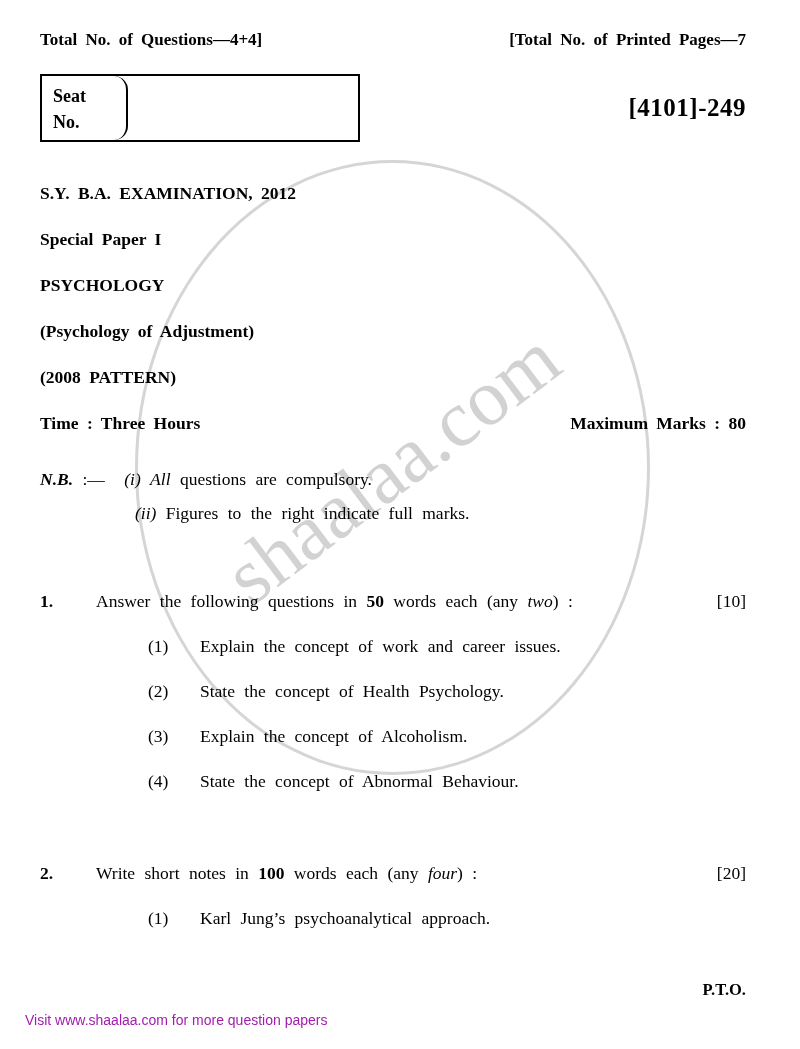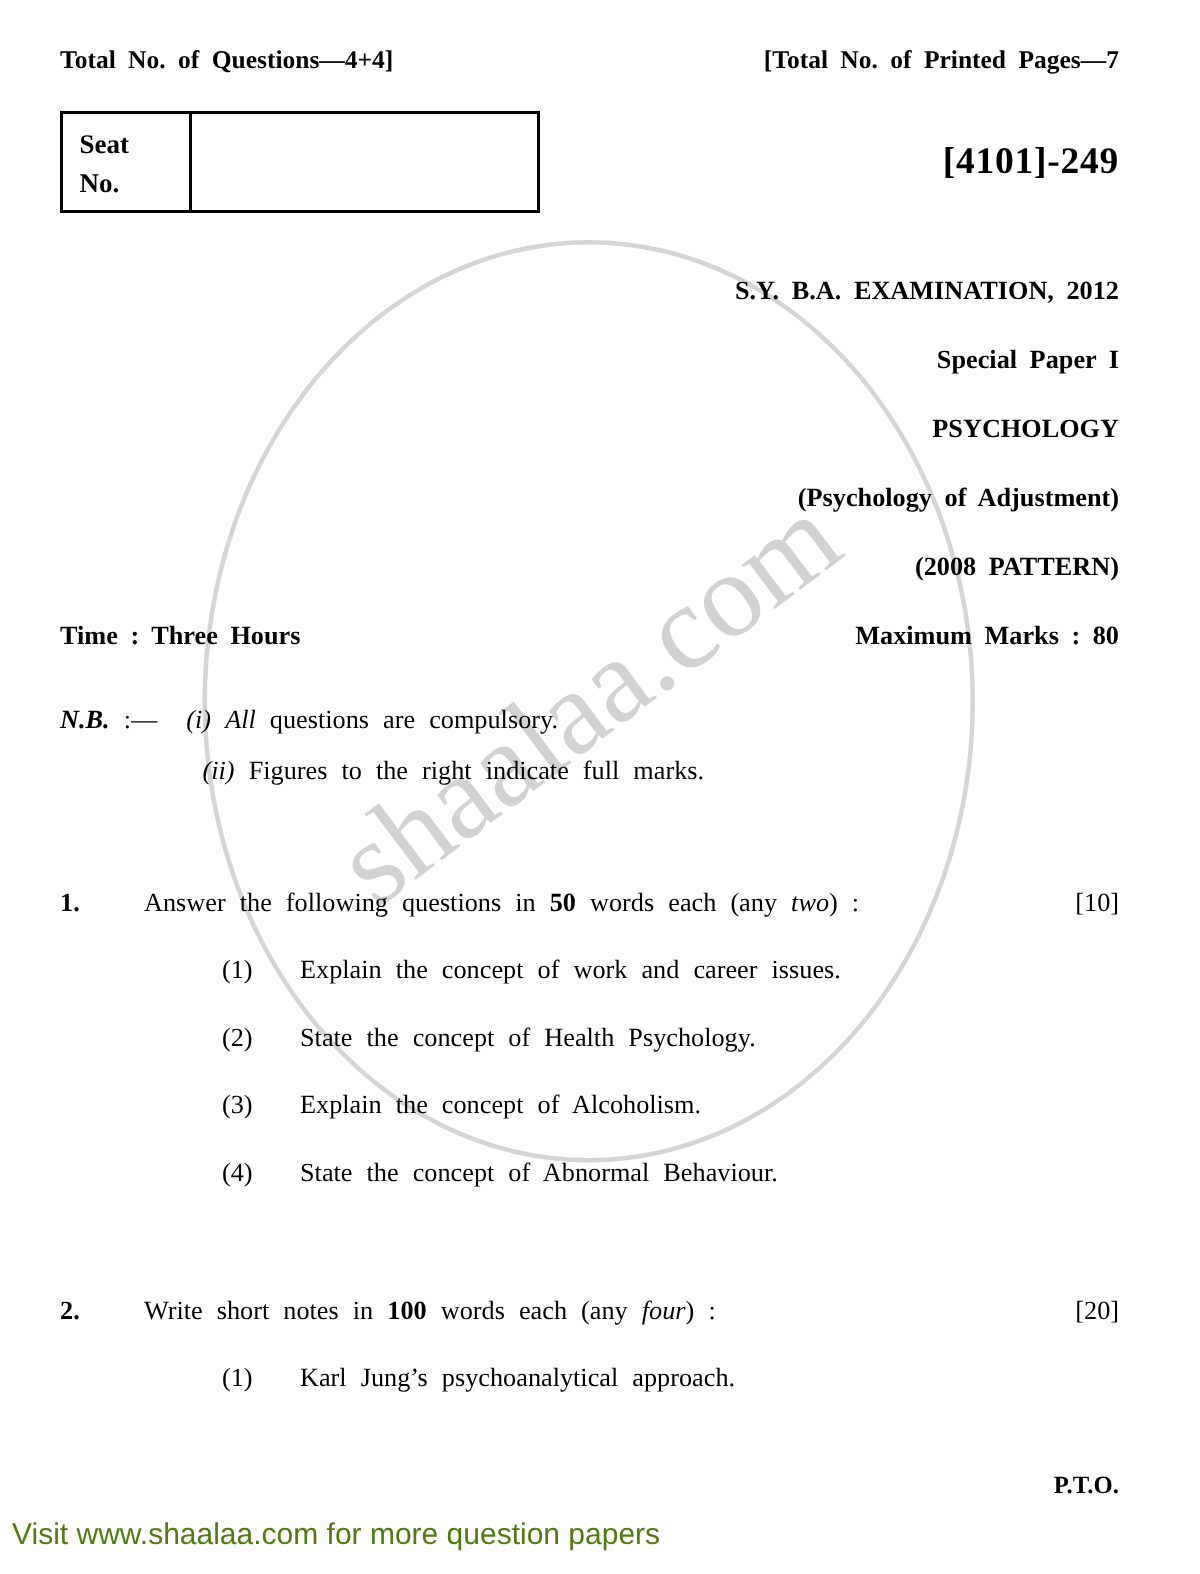--- a/index.html
+++ b/index.html
@@ -46,27 +46,28 @@
   }
   .seat-box {
     width: 320px; height: 68px;
     border: 2px solid #000;
     display: flex; background: transparent;
   }
   .seat-label {
     width: 86px; border-right: 2px solid #000;
     font-weight: bold; font-size: 18px; line-height: 26px;
     padding: 7px 0 0 11px;
+    border-radius: 14px;
   }
   .seat-blank { flex: 1; }
   .paper-code {
     font-size: 25px; font-weight: bold; letter-spacing: 0.5px;
   }
   
-  .titles { text-align: right; font-weight: bold; font-size: 17.5px; word-spacing: 4px; }
+  .titles { text-align: left; font-weight: bold; font-size: 17.5px; word-spacing: 4px; }
   .title-line { line-height: 26px; margin-top: 20px; }
   .title-line.first { margin-top: 38px; }
   
   .time-row {
     display: flex; justify-content: space-between;
     margin-top: 20px; font-weight: bold; font-size: 17.5px;
     line-height: 26px; word-spacing: 4px;
   }
   
   .nb-block { margin-top: 30px; font-size: 17.5px; line-height: 26px; word-spacing: 5px; }
@@ -88,23 +89,23 @@
     display: flex; margin-left: 108px; margin-top: 19px;
     font-size: 17.5px; line-height: 26px; word-spacing: 5px;
   }
   .sub-num { width: 52px; flex: none; }
   
   .pto {
     position: absolute; right: 54px; top: 980px;
     font-weight: bold; font-size: 16.5px;
   }
   .visit-line {
-    position: absolute; left: 8px; top: 1012px;
+    position: absolute; left: 25px; top: 1012px;
     font-family: "Liberation Sans", sans-serif;
-    font-size: 20px; color: #4d7c0f;
+    font-size: 14px; color: #a21caf;
   }
 </style>
 </head>
 <body>
 
 <div class="watermark">
   <div class="watermark-text">shaalaa.com</div>
 </div>
 
 <div class="page">

